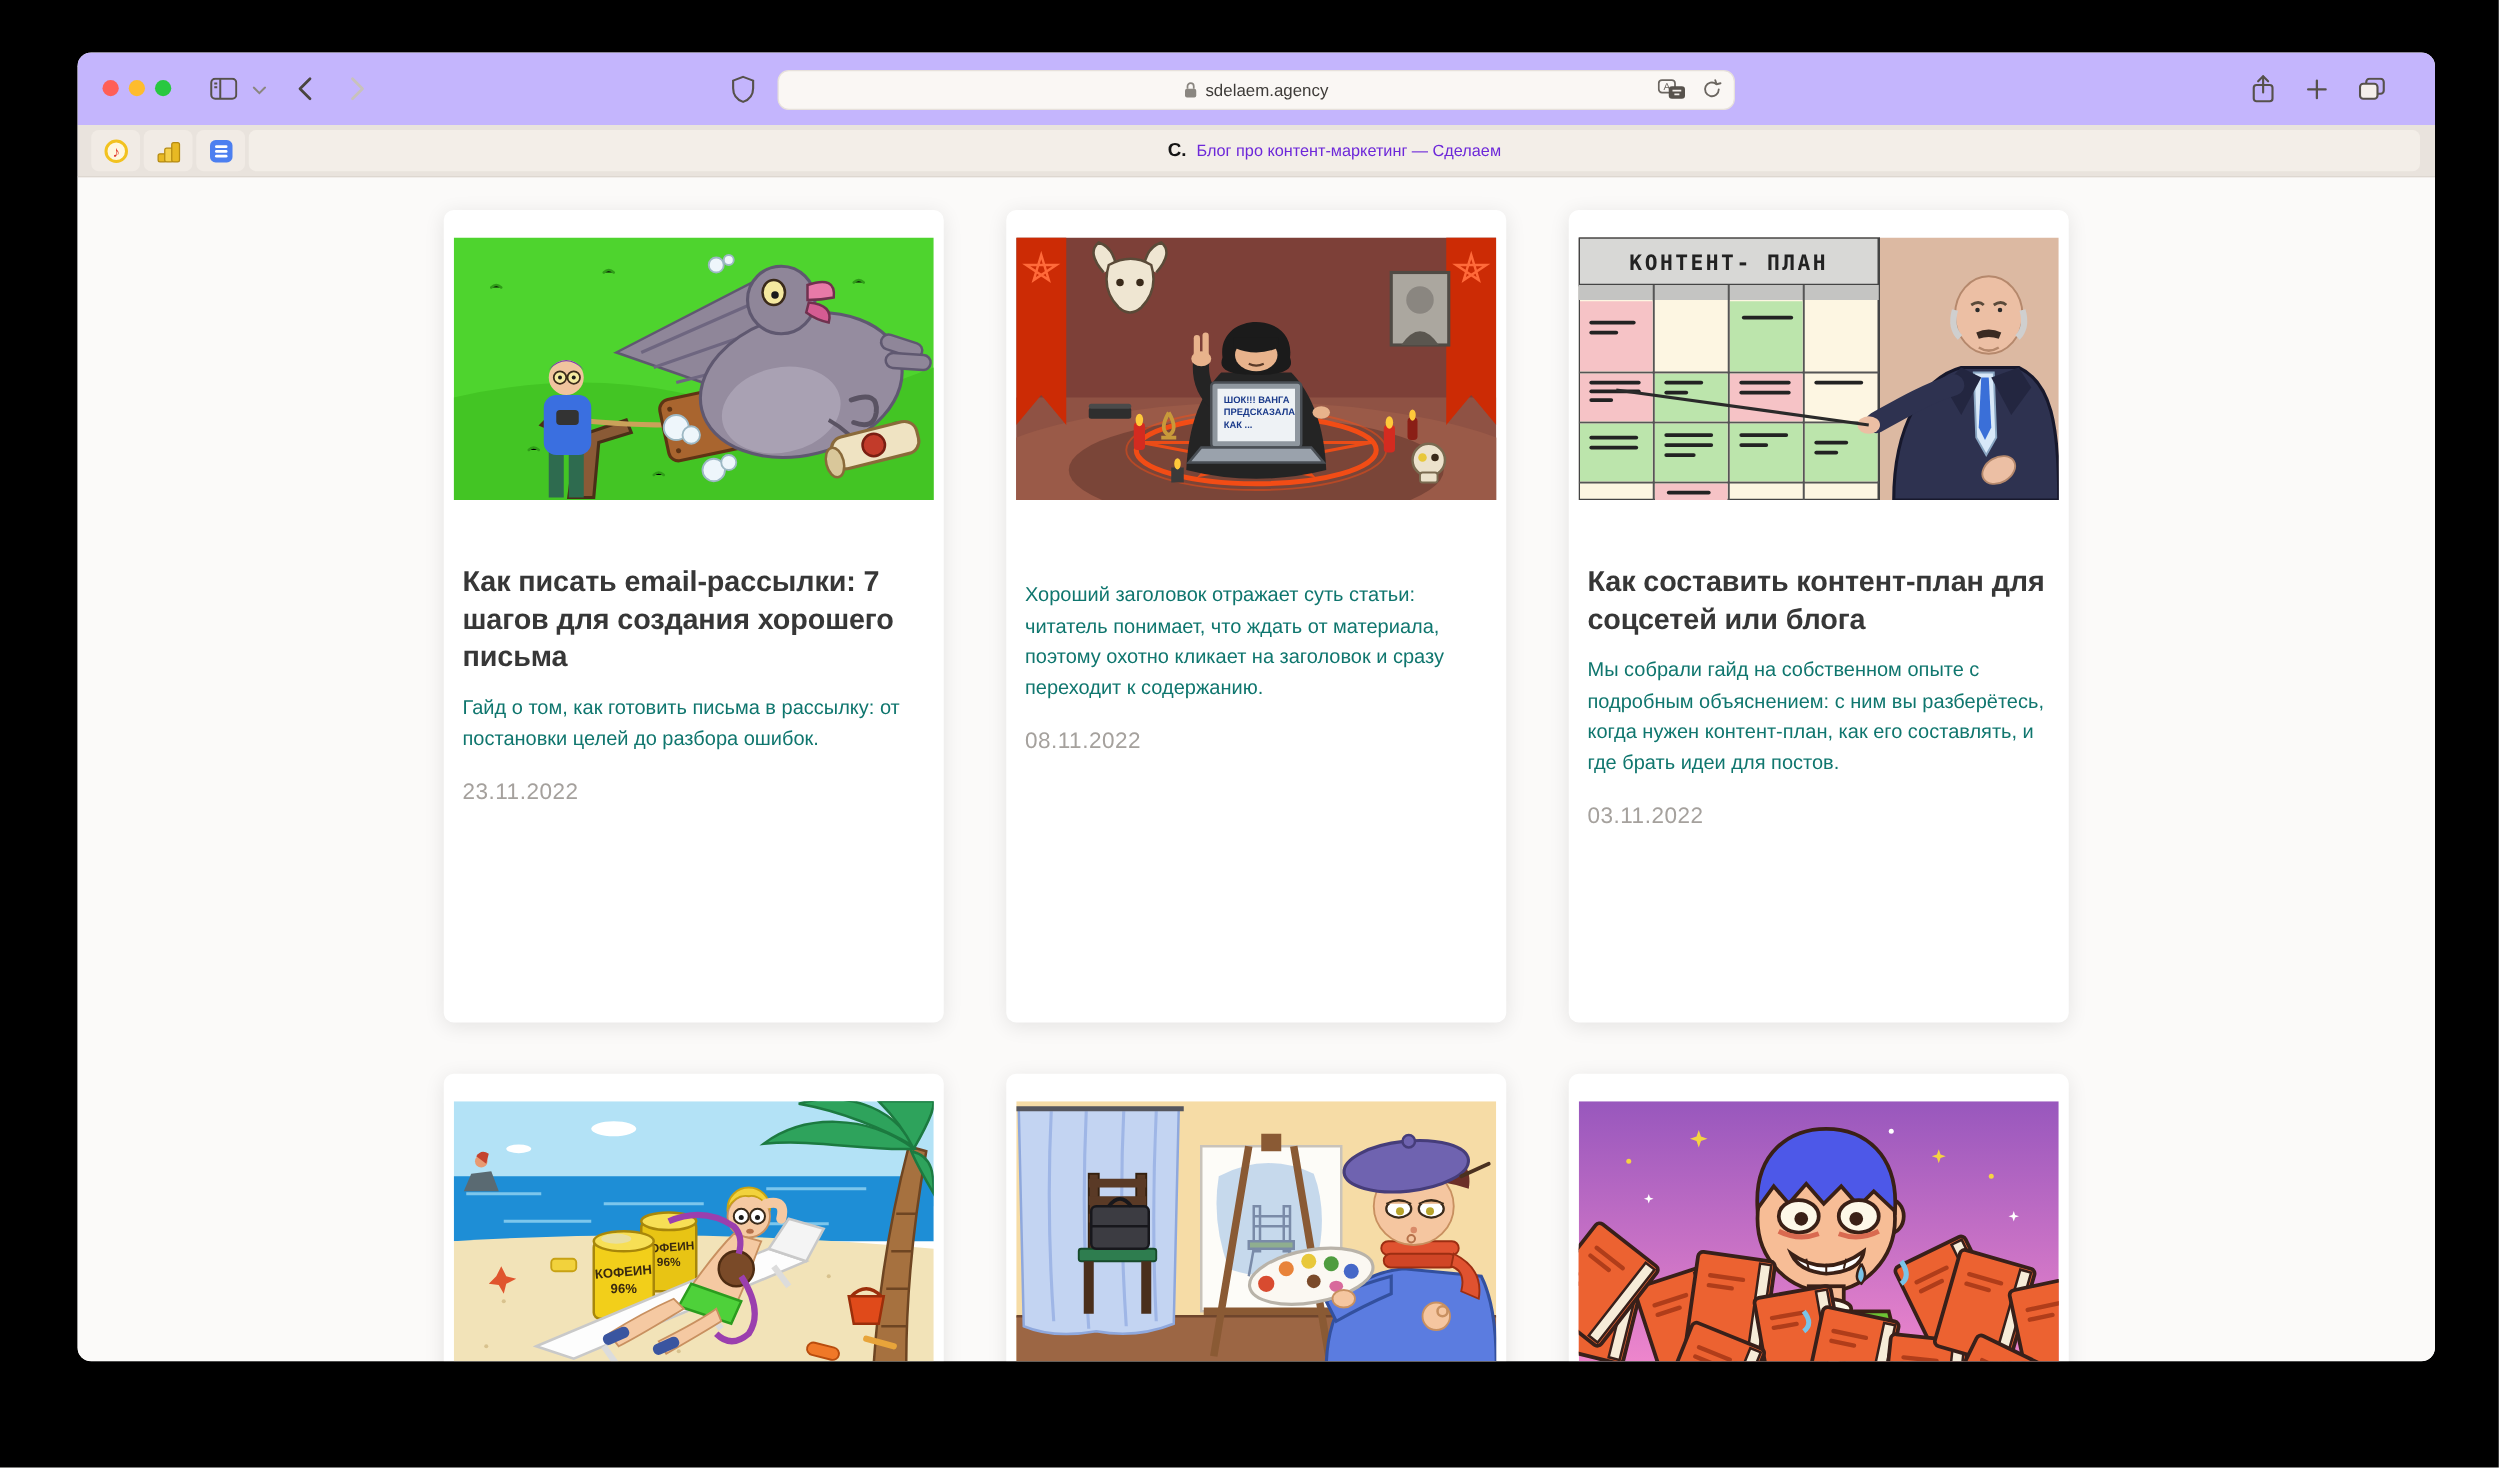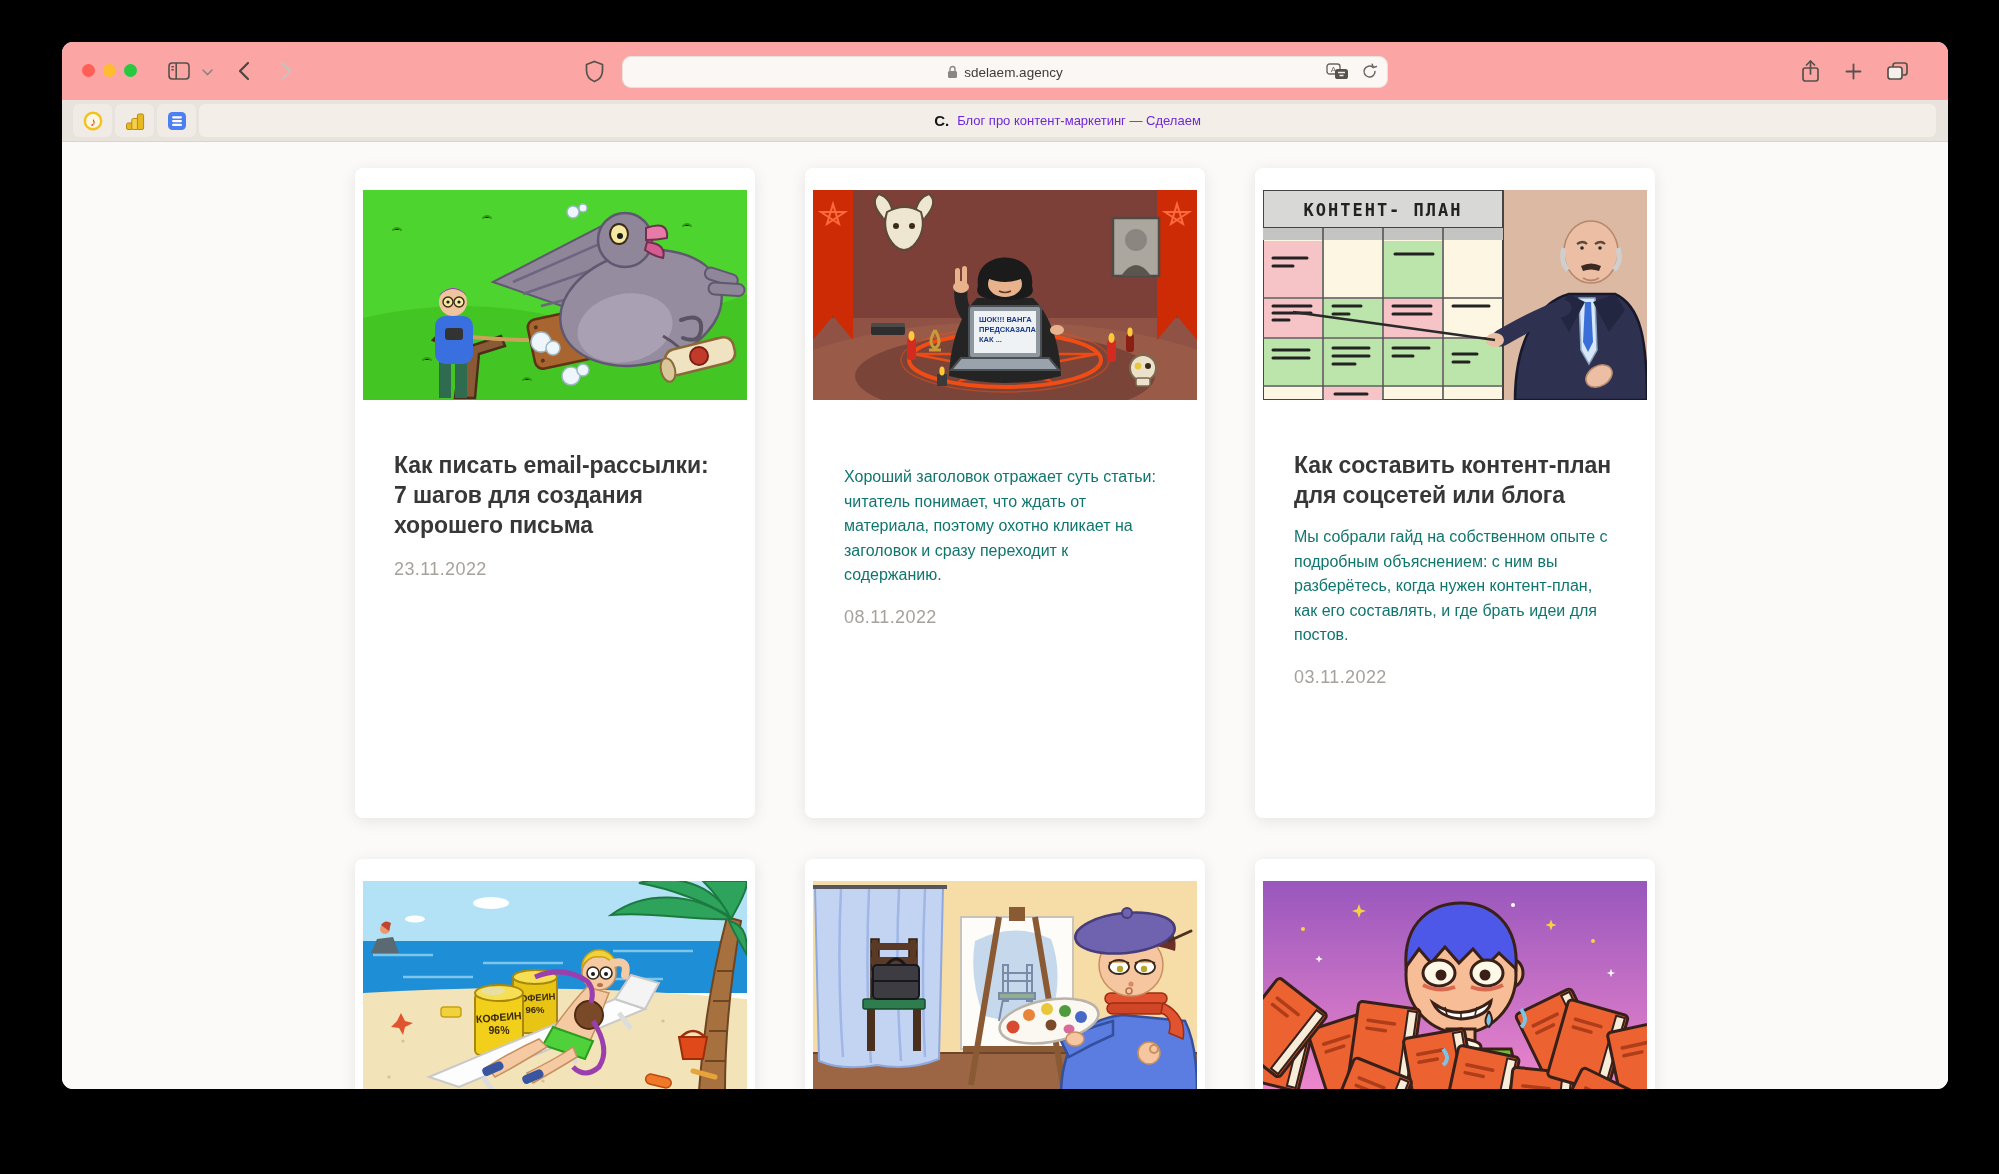--- a/index.html
+++ b/index.html
@@ -1,21 +1,21 @@
 <!DOCTYPE html>
 <html><head>
 <meta charset="utf-8">
 <style>
   html,body{margin:0;padding:0;}
   body{width:1999px;height:1174px;background:#000;position:relative;overflow:hidden;
        font-family:"Liberation Sans",sans-serif;}
   .window{position:absolute;left:62px;top:42px;width:1886px;height:1047px;background:#fbfaf9;
           border-radius:11px;overflow:hidden;box-shadow:0 22px 70px rgba(0,0,0,.6);}
   
-  .toolbar{height:58px;background:#fca5a5;position:relative;display:flex;align-items:center;}
+  .toolbar{height:58px;background:#c4b5fd;position:relative;display:flex;align-items:center;}
   .traffic{display:flex;gap:8px;position:absolute;left:20px;top:22px;}
   .light{width:13px;height:13px;border-radius:50%;}
   .tb-ic{display:flex;align-items:center;justify-content:center;color:#56514b;}
   .ic-sidebar{position:absolute;left:106px;top:20px;}
   .ic-chevd{position:absolute;left:140px;top:27px;}
   .ic-back{position:absolute;left:176px;top:19px;}
   .ic-fwd{position:absolute;left:218px;top:19px;}
   .ic-shield{position:absolute;left:calc(50% - 420px);top:18px;}
   .addr{position:absolute;left:50%;top:14px;transform:translateX(-50%);width:764px;height:30px;
         background:#faf7f4;border:1px solid #e7e1db;border-radius:9px;display:flex;align-items:center;
@@ -34,21 +34,21 @@
   .fav{font-weight:bold;font-size:15px;color:#151515;}
   .tab-title{font-size:13px;color:#6d28d9;}
   
   .content{height:947px;background:#fbfaf9;overflow:hidden;}
   .grid{width:1300px;margin:26px auto 0;display:grid;grid-template-columns:repeat(3,400px);
         column-gap:50px;row-gap:41px;}
   .card{background:#fff;border-radius:8px;box-shadow:0 3px 16px rgba(0,0,0,.09);height:650px;
         overflow:hidden;cursor:pointer;}
   .card-img{margin:22px 8px 0;height:210px;}
   .card-img svg{display:block;width:384px;height:210px;}
-  .card-body{padding:50px 39px 0;}
+  .card-body{padding:50px 15px 0;}
   .card-title{font-size:23px;font-weight:bold;line-height:30px;color:#373737;letter-spacing:-.1px;margin:0;}
   .card-desc{font-size:16px;line-height:24.5px;color:#0f766e;margin:15px 0 0;}
   .card-date{font-size:18px;color:#a5a19d;letter-spacing:.4px;margin:19px 0 0;}
 </style>
 </head>
 <body>
 
 <div class="window">
 
   <div class="toolbar">
@@ -225,20 +225,21 @@
                 <circle cx="190" cy="158" r="7"></circle>
               <circle cx="208" cy="186" r="9"></circle>
                 <circle cx="220" cy="180" r="6"></circle>
               <circle cx="210" cy="22" r="6"></circle>
                 <circle cx="220" cy="18" r="4"></circle>
             </g>
           </svg>
         </div>
         <div class="card-body">
           <h3 class="card-title">Как писать email-рассылки: 7 шагов для создания хорошего письма</h3>
+          <p class="card-desc">Гайд о том, как готовить письма в рассылку: от постановки целей до разбора ошибок.</p>
           <p class="card-date">23.11.2022</p>
         </div>
       </div>
 
       <div class="card">
         <div class="card-img">
           <svg viewBox="0 0 384 210">
             <rect width="384" height="210" fill="#7d4038"></rect>
             <rect y="128" width="384" height="82" fill="#8f5244"></rect>
             <ellipse cx="192" cy="210" rx="250" ry="78" fill="#9a5a48"></ellipse>

